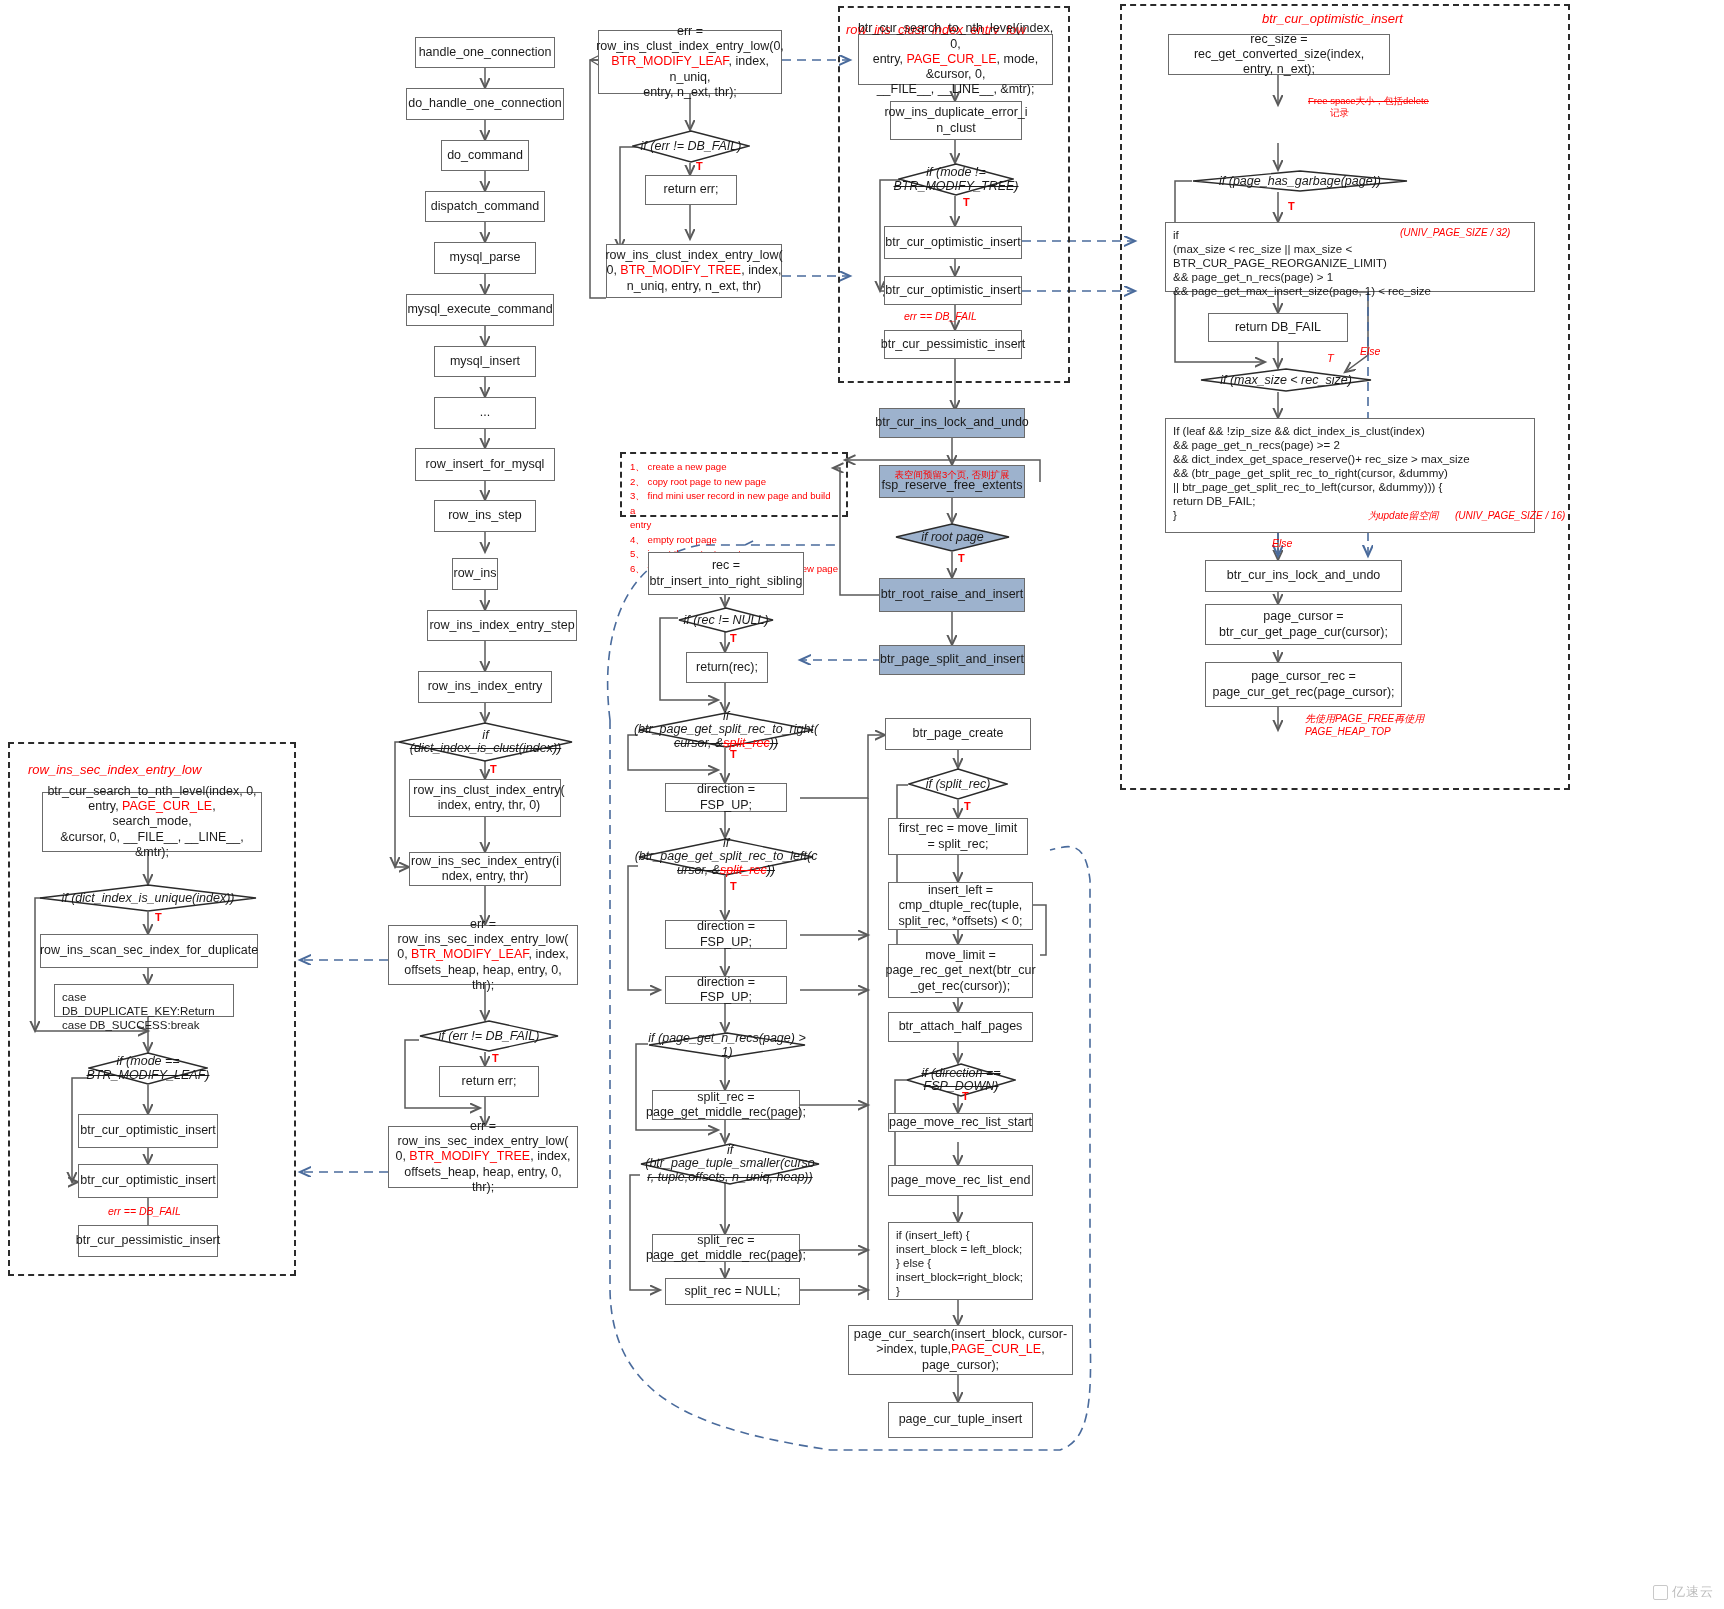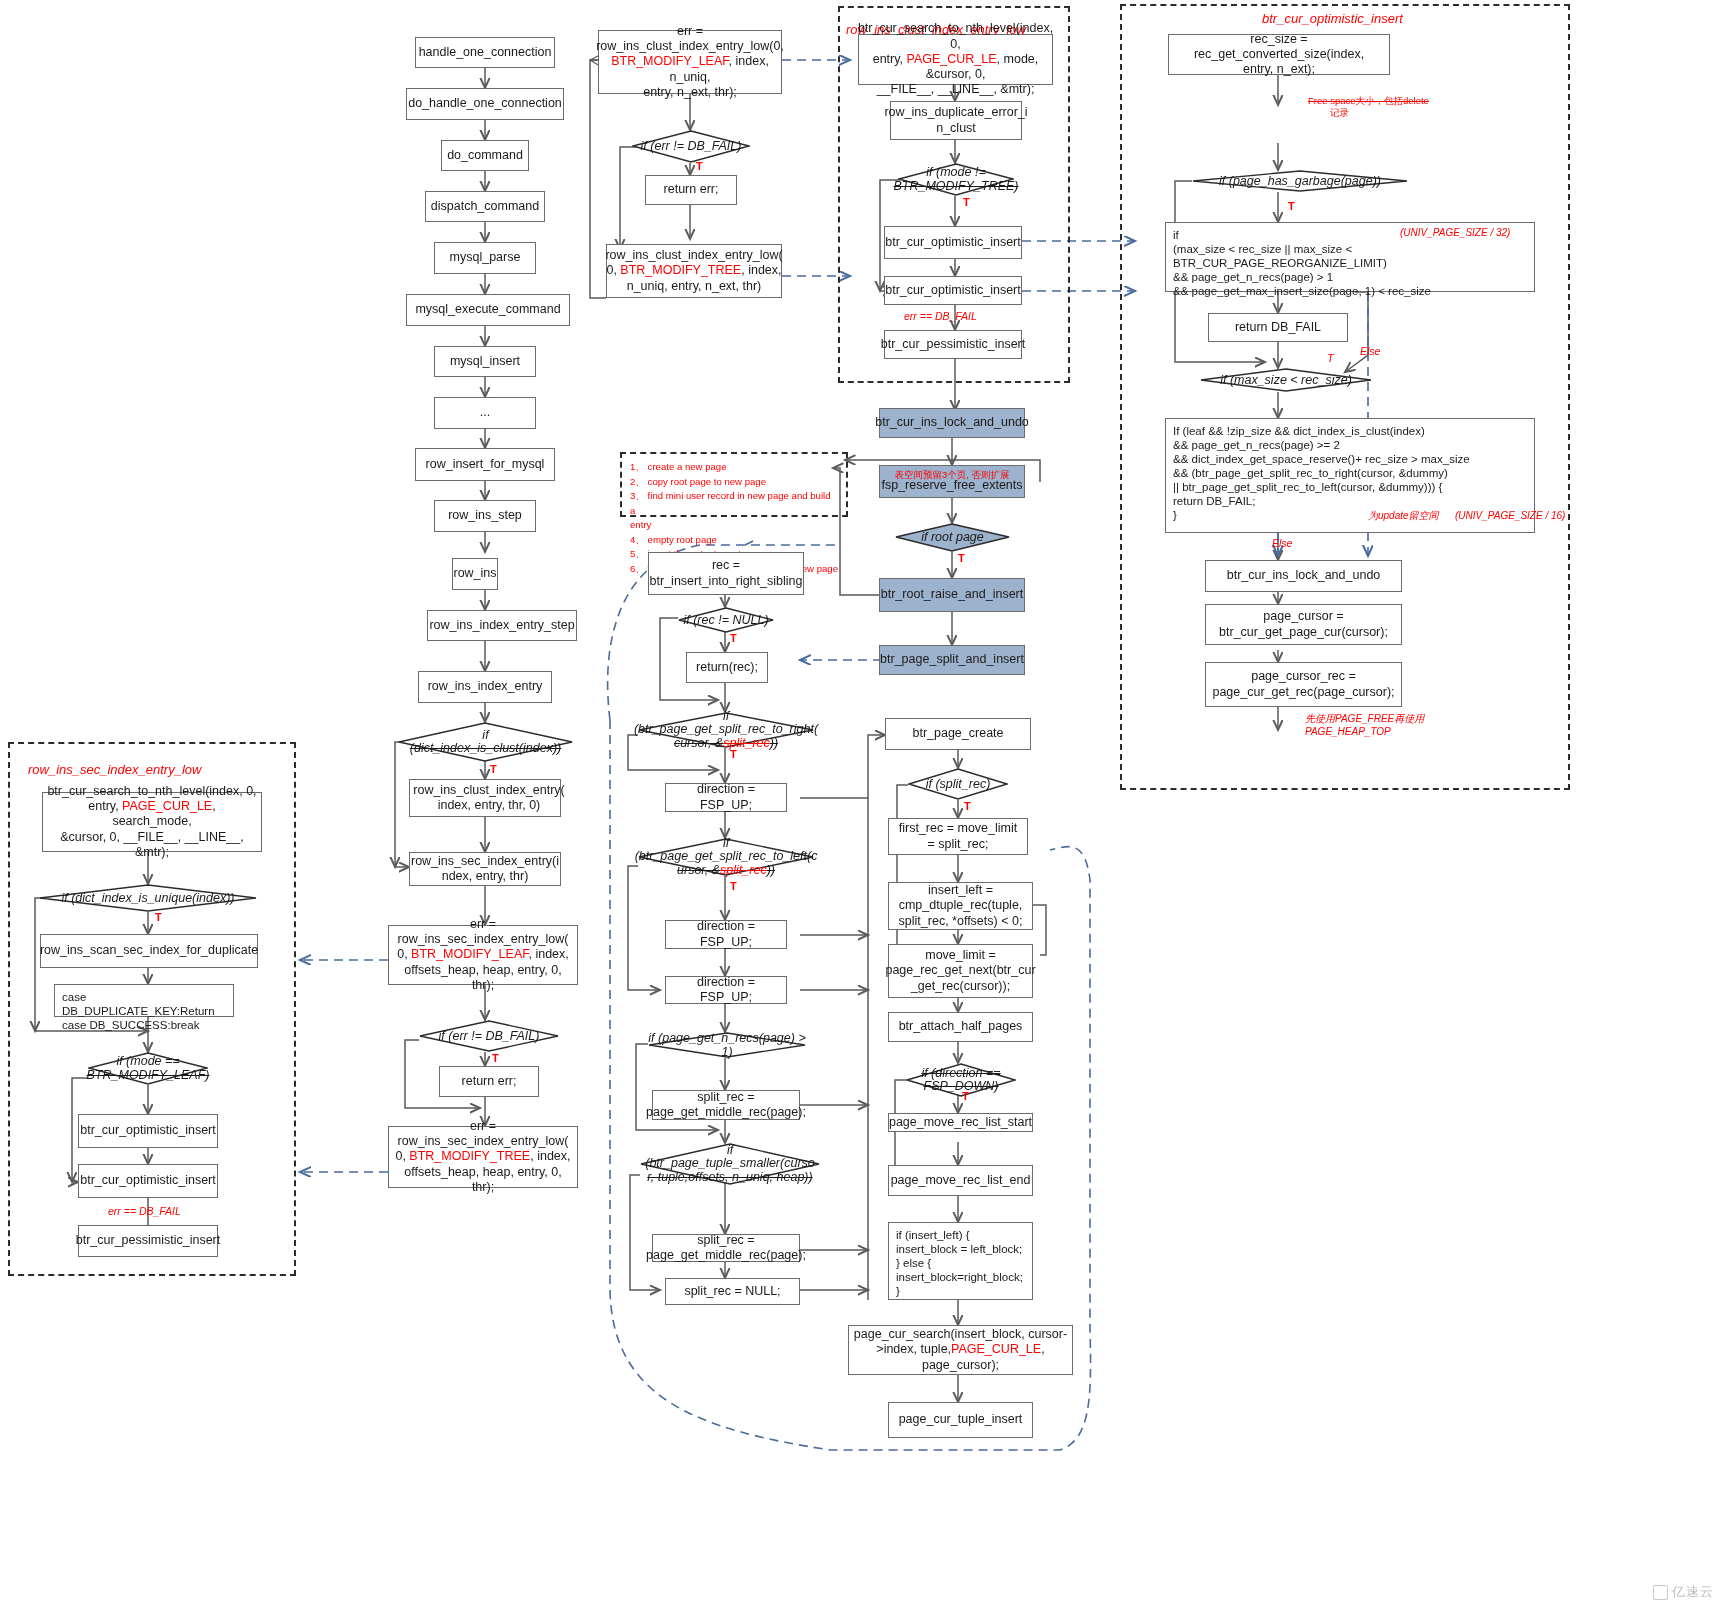--- a/index.html
+++ b/index.html
@@ -236,21 +236,21 @@
     </div>
 <div class="node box" style="left:441px;top:140px;width:88px;height:31px;">
       <span>do_command</span>
     </div>
 <div class="node box" style="left:425px;top:191px;width:120px;height:31px;">
       <span>dispatch_command</span>
     </div>
 <div class="node box" style="left:434px;top:242px;width:102px;height:32px;">
       <span>mysql_parse</span>
     </div>
-<div class="node box" style="left:406px;top:294px;width:164px;height:32px;">
+<div class="node box" style="left:406px;top:294px;width:148px;height:32px;">
       <span>mysql_execute_command</span>
     </div>
 <div class="node box" style="left:434px;top:346px;width:102px;height:31px;">
       <span>mysql_insert</span>
     </div>
 <div class="node box" style="left:434px;top:397px;width:102px;height:32px;">
       <span>...</span>
     </div>
 <div class="node box" style="left:415px;top:448px;width:140px;height:33px;">
       <span>row_insert_for_mysql</span>

